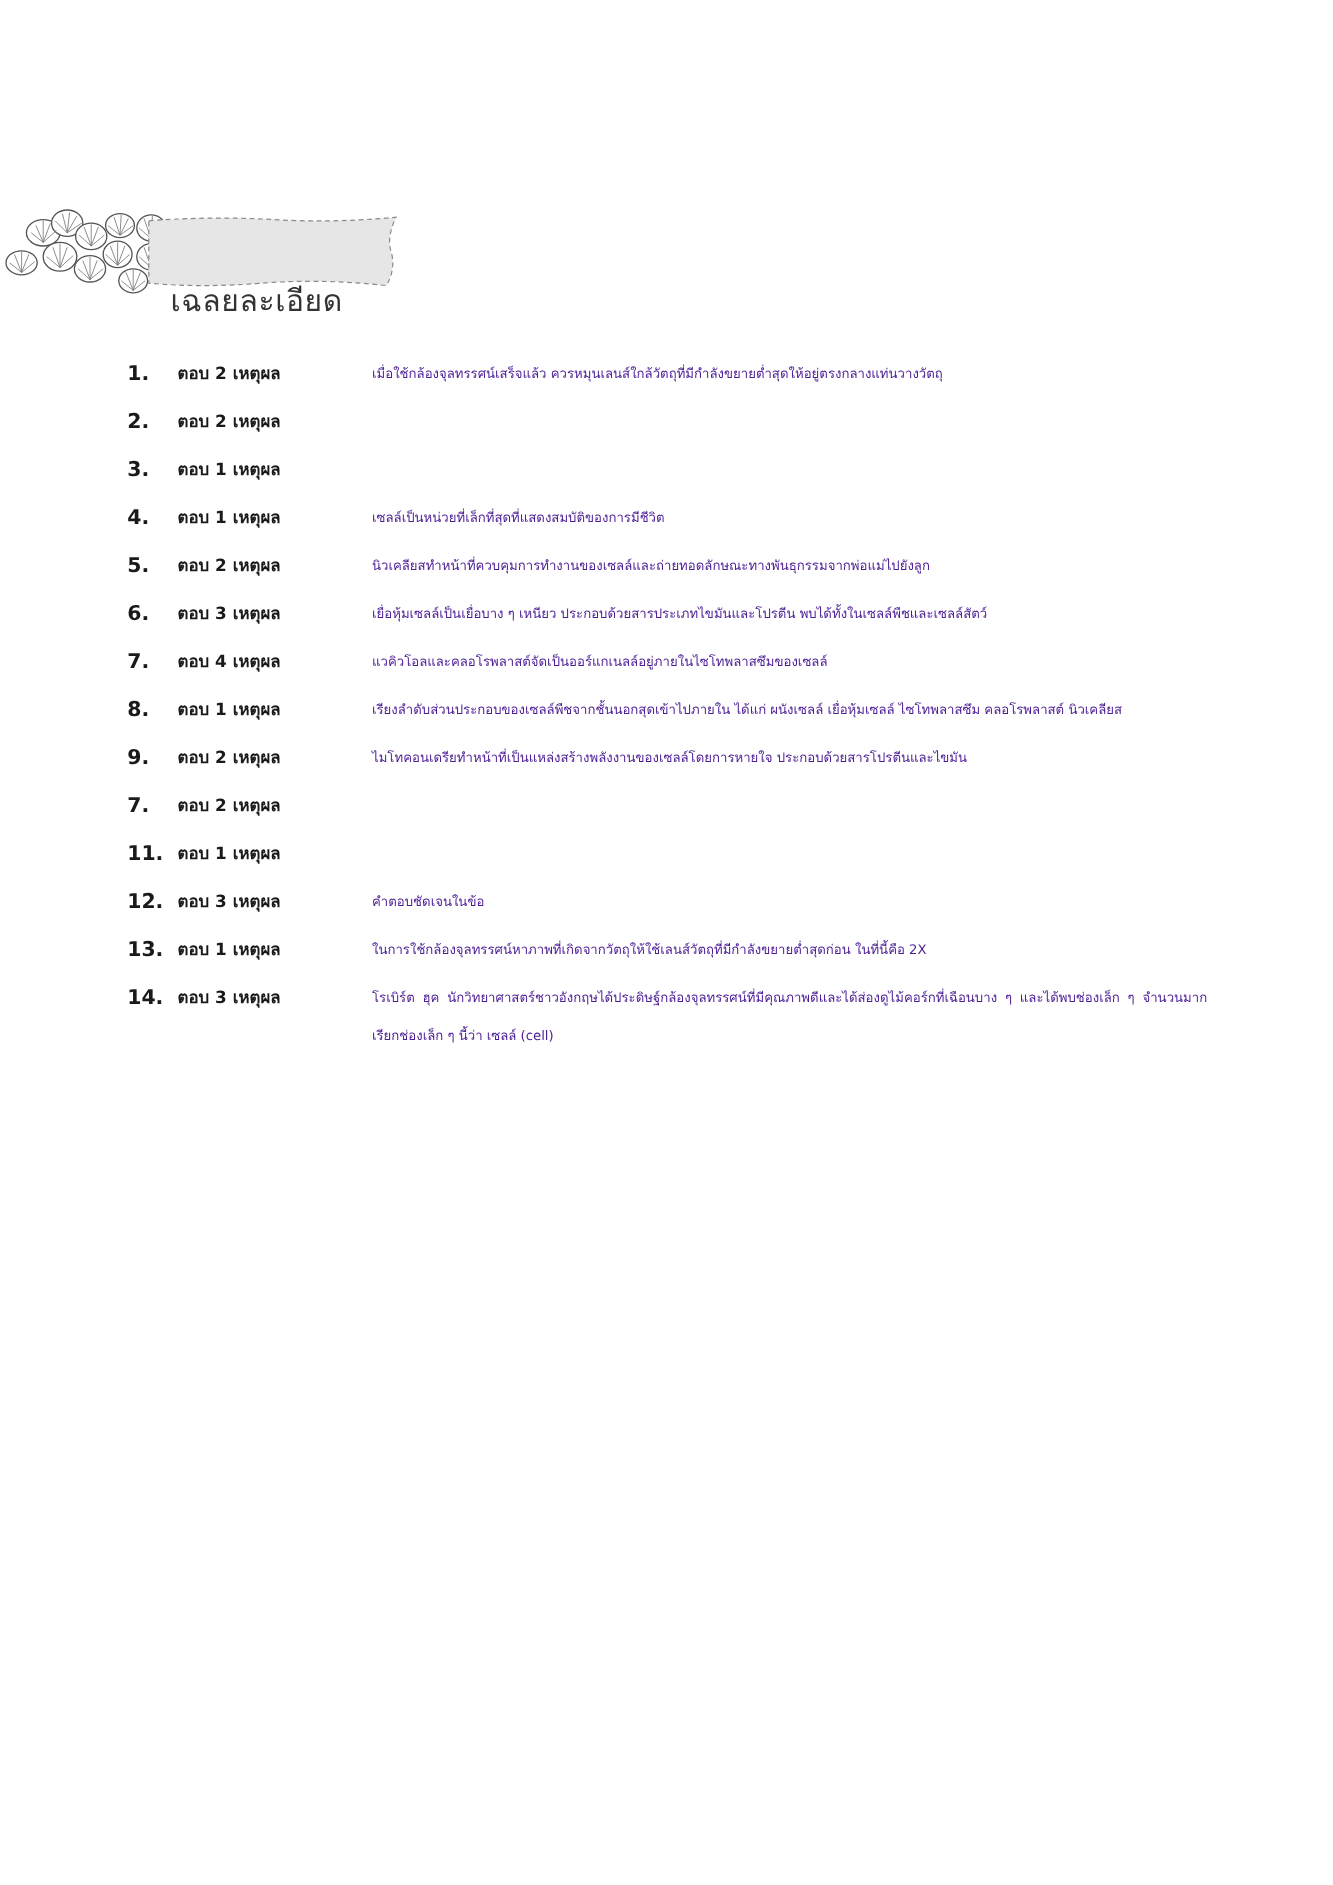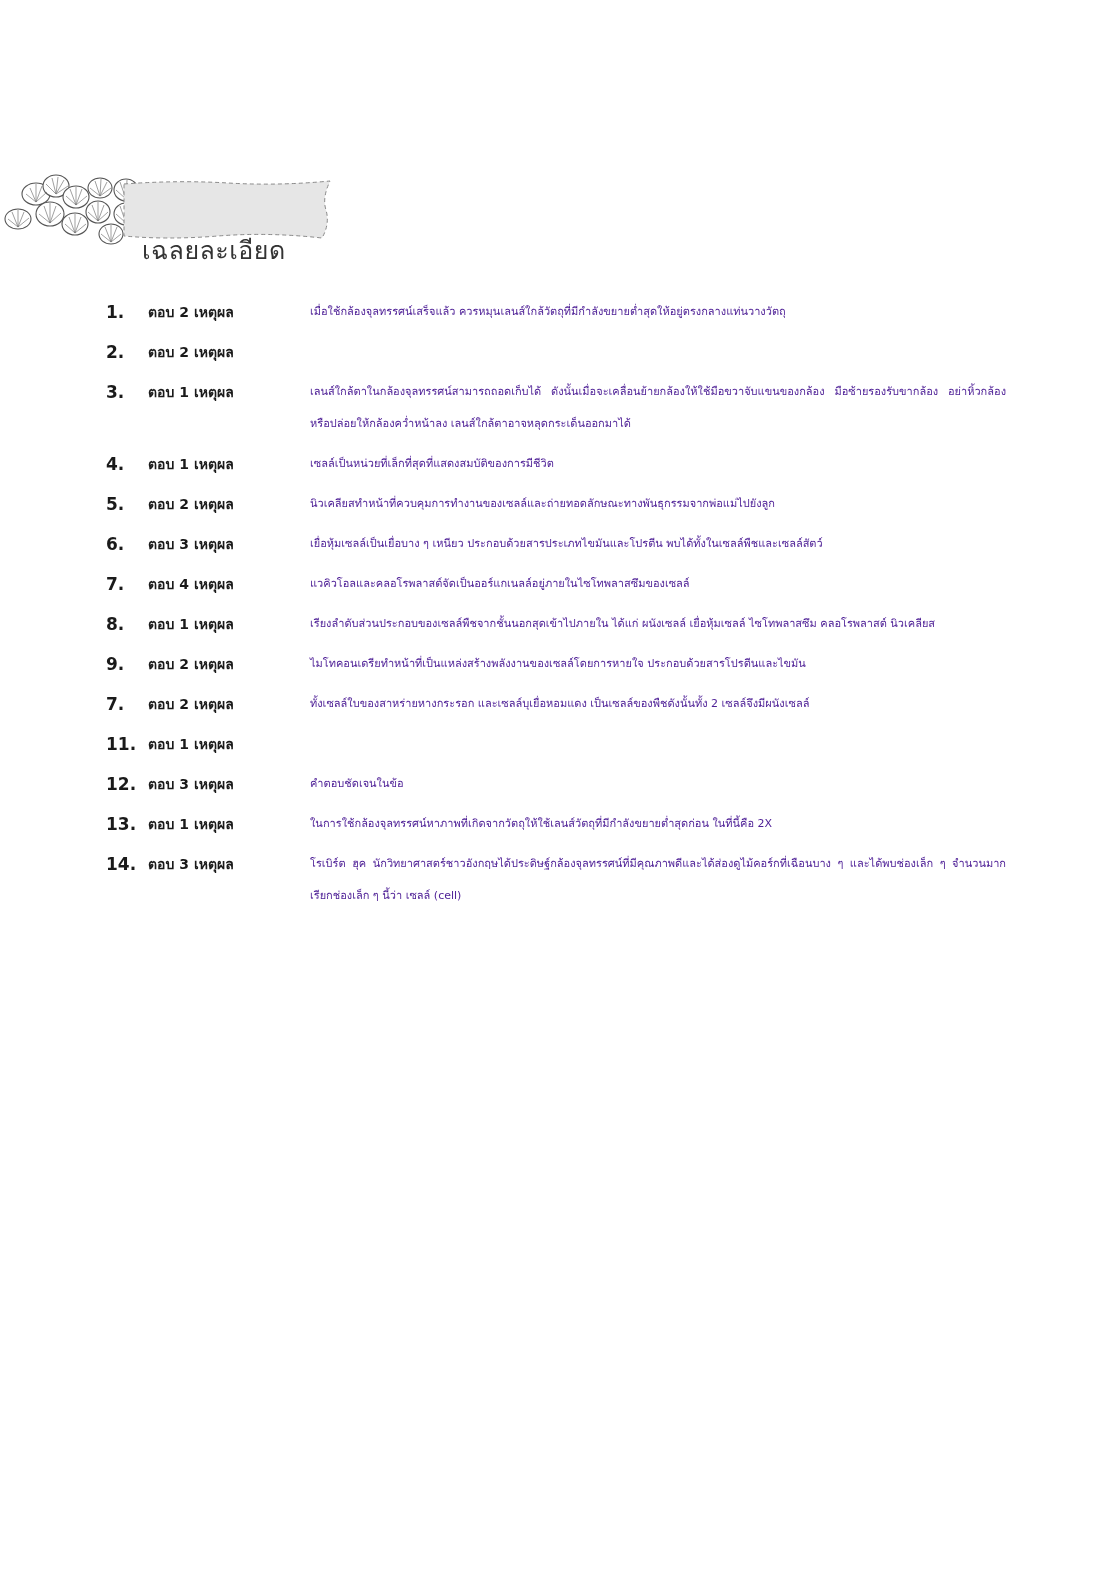--- a/index.html
+++ b/index.html
@@ -128,21 +128,20 @@
     <span class="answer-key">ตอบ 2 เหตุผล</span>
     <span class="answer-text">เมื่อใช้กล้องจุลทรรศน์เสร็จแล้ว ควรหมุนเลนส์ใกล้วัตถุที่มีกำลังขยายต่ำสุดให้อยู่ตรงกลางแท่นวางวัตถุ</span>
   </li>
   <li class="answer">
     <span class="answer-num">2.</span>
     <span class="answer-key">ตอบ 2 เหตุผล</span>
   </li>
   <li class="answer">
     <span class="answer-num">3.</span>
     <span class="answer-key">ตอบ 1 เหตุผล</span>
-    <span class="answer-text">เลนส์ใกล้ตาในกล้องจุลทรรศน์สามารถถอดเก็บได้ ดังนั้นเมื่อจะเคลื่อนย้ายกล้องให้ใช้มือขวาจับแขนของกล้อง มือซ้ายรองรับขากล้อง อย่าหิ้วกล้องหรือปล่อยให้กล้องคว่ำหน้าลง เลนส์ใกล้ตาอาจหลุดกระเด็นออกมาได้</span>
   </li>
   <li class="answer">
     <span class="answer-num">4.</span>
     <span class="answer-key">ตอบ 1 เหตุผล</span>
     <span class="answer-text">เซลล์เป็นหน่วยที่เล็กที่สุดที่แสดงสมบัติของการมีชีวิต</span>
   </li>
   <li class="answer">
     <span class="answer-num">5.</span>
     <span class="answer-key">ตอบ 2 เหตุผล</span>
     <span class="answer-text">นิวเคลียสทำหน้าที่ควบคุมการทำงานของเซลล์และถ่ายทอดลักษณะทางพันธุกรรมจากพ่อแม่ไปยังลูก</span>
@@ -163,21 +162,20 @@
     <span class="answer-text">เรียงลำดับส่วนประกอบของเซลล์พืชจากชั้นนอกสุดเข้าไปภายใน ได้แก่ ผนังเซลล์ เยื่อหุ้มเซลล์ ไซโทพลาสซึม คลอโรพลาสต์ นิวเคลียส</span>
   </li>
   <li class="answer">
     <span class="answer-num">9.</span>
     <span class="answer-key">ตอบ 2 เหตุผล</span>
     <span class="answer-text">ไมโทคอนเดรียทำหน้าที่เป็นแหล่งสร้างพลังงานของเซลล์โดยการหายใจ ประกอบด้วยสารโปรตีนและไขมัน</span>
   </li>
   <li class="answer">
     <span class="answer-num">7.</span>
     <span class="answer-key">ตอบ 2 เหตุผล</span>
-    <span class="answer-text">ทั้งเซลล์ใบของสาหร่ายหางกระรอก และเซลล์บุเยื่อหอมแดง เป็นเซลล์ของพืชดังนั้นทั้ง 2 เซลล์จึงมีผนังเซลล์</span>
   </li>
   <li class="answer">
     <span class="answer-num">11.</span>
     <span class="answer-key">ตอบ 1 เหตุผล</span>
   </li>
   <li class="answer">
     <span class="answer-num">12.</span>
     <span class="answer-key">ตอบ 3 เหตุผล</span>
     <span class="answer-text">คำตอบชัดเจนในข้อ</span>
   </li>

